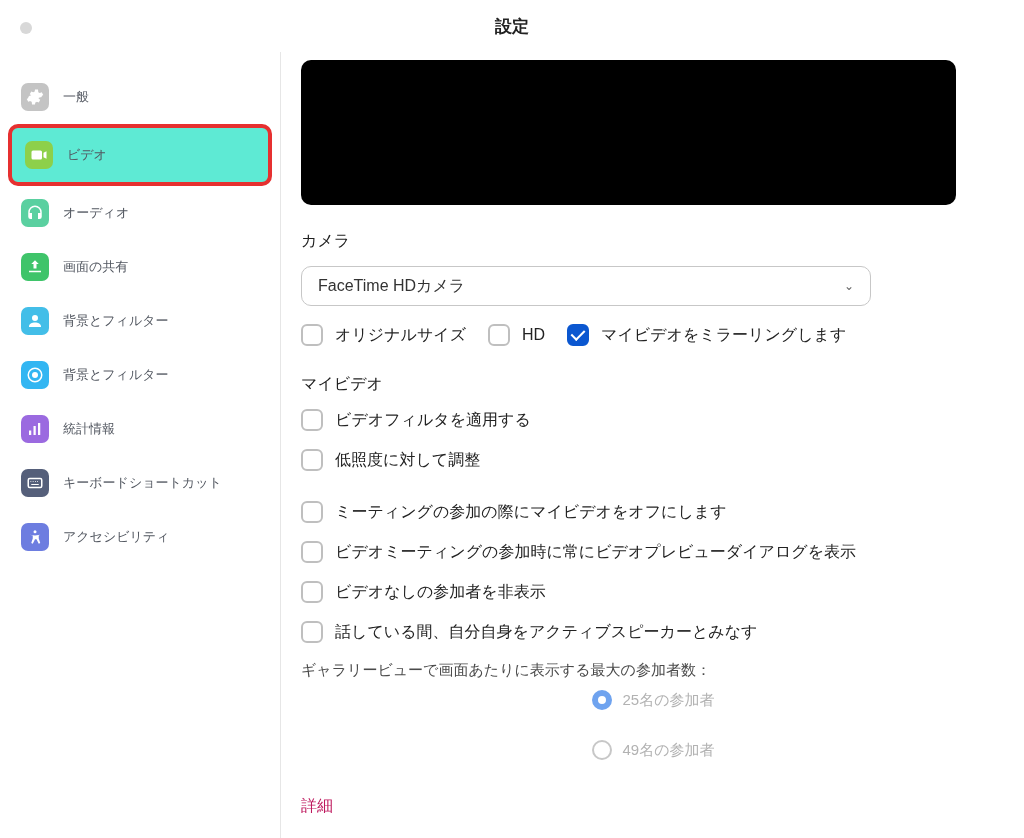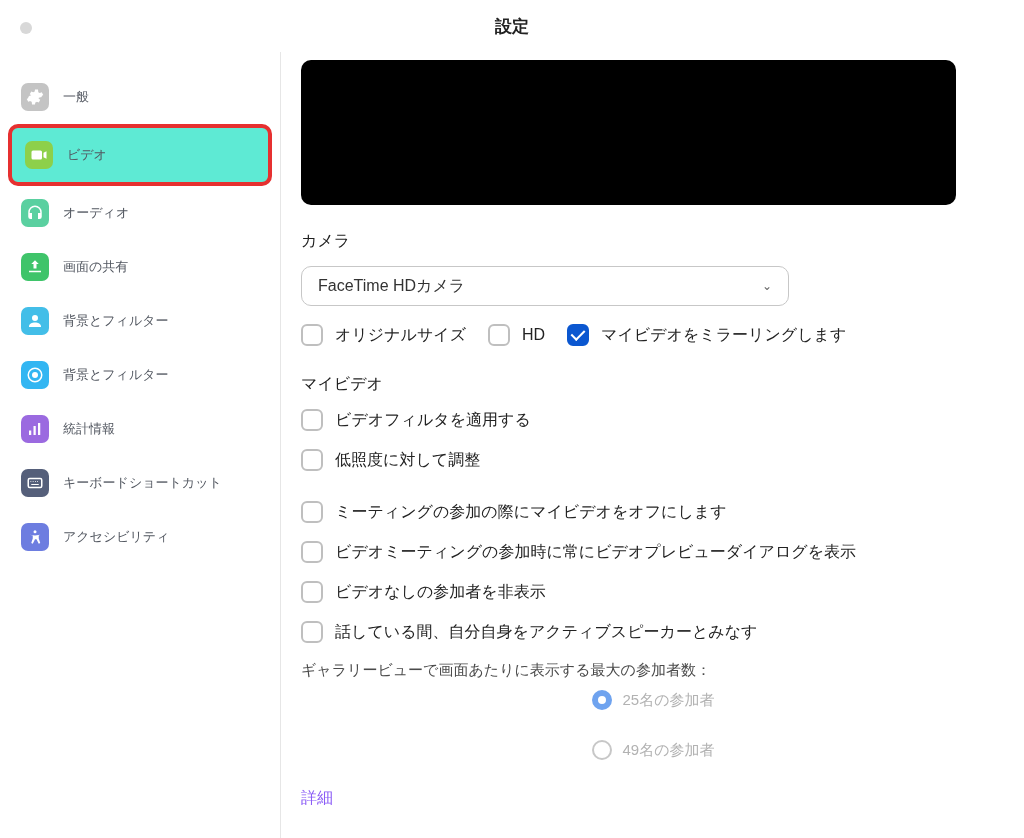--- a/index.html
+++ b/index.html
@@ -17,42 +17,42 @@
     .sidebar-item .label { font-size: 13px; color: #525760; }
     .sidebar-icon { width: 28px; height: 28px; border-radius: 7px; display: flex; align-items: center; justify-content: center; }
     .sidebar-icon svg { width: 18px; height: 18px; fill: #fff; }
 
     .highlight-video { border: 4px solid #e63030; }
     .highlight-name { border: 3px solid #e63030; padding: 4px 6px; display: inline-flex; align-items: center; gap: 12px; }
 
     .content { flex: 1; padding: 0 20px 20px 20px; overflow-y: auto; }
     .video-preview { width: 655px; height: 145px; background: #000; border-radius: 10px; margin: 8px 0 26px 0; }
     .section-label { font-size: 16px; font-weight: 500; color: #202020; margin-bottom: 14px; }
-    .select-box { width: 488px; height: 40px; border: 1px solid #c7c7c7; border-radius: 10px; display: flex; align-items: center; justify-content: space-between; padding: 0 16px; font-size: 16px; color: #333; cursor: pointer; margin-bottom: 18px; }
+    .select-box { width: 570px; height: 40px; border: 1px solid #c7c7c7; border-radius: 10px; display: flex; align-items: center; justify-content: space-between; padding: 0 16px; font-size: 16px; color: #333; cursor: pointer; margin-bottom: 18px; }
     .chev { font-size: 12px; color: #666; }
 
     .check-row { display: flex; align-items: center; gap: 12px; margin-bottom: 6px; }
     .check-row-line { display: flex; align-items: center; gap: 22px; margin-bottom: 20px; }
     .checkbox { width: 22px; height: 22px; border: 2px solid #bfbfbf; border-radius: 6px; cursor: pointer; flex-shrink: 0; }
     .checkbox.checked { background: #0b57d0; border-color: #0b57d0; display: flex; align-items: center; justify-content: center; }
     .checkbox.checked::after { content: ""; width: 6px; height: 11px; border: solid #fff; border-width: 0 2.5px 2.5px 0; transform: rotate(45deg); margin-top: -3px; }
     .check-label { font-size: 16px; color: #222; }
 
     .section { margin-top: 22px; }
     .option-row { display: flex; align-items: center; gap: 12px; margin-bottom: 18px; }
 
     .radio-row { display: flex; align-items: center; gap: 30px; margin-top: 10px; margin-left: 2px; flex-direction: column; }
     .radio-group { display: flex; align-items: center; gap: 10px; }
     .radio { width: 20px; height: 20px; border: 2px solid #c7c7c7; border-radius: 50%; }
     .radio.selected { border: 6px solid #6fa3ef; width: 20px; height: 20px; }
     .radio-label { font-size: 15px; color: #b2b2b2; }
 
     .gallery-label { font-size: 15px; color: #4a4a4a; margin-top: 12px; }
 
-    .advanced-link { color: #8b5cf6; font-size: 16px; margin-top: 28px; cursor: pointer; }
+    .advanced-link { color: #be185d; font-size: 16px; margin-top: 36px; cursor: pointer; }
   </style>
 </head>
 <body>
 
 <div class="titlebar">
   <div class="traffic-light"></div>
   <div class="title">設定</div>
 </div>
 
 <div class="main">

